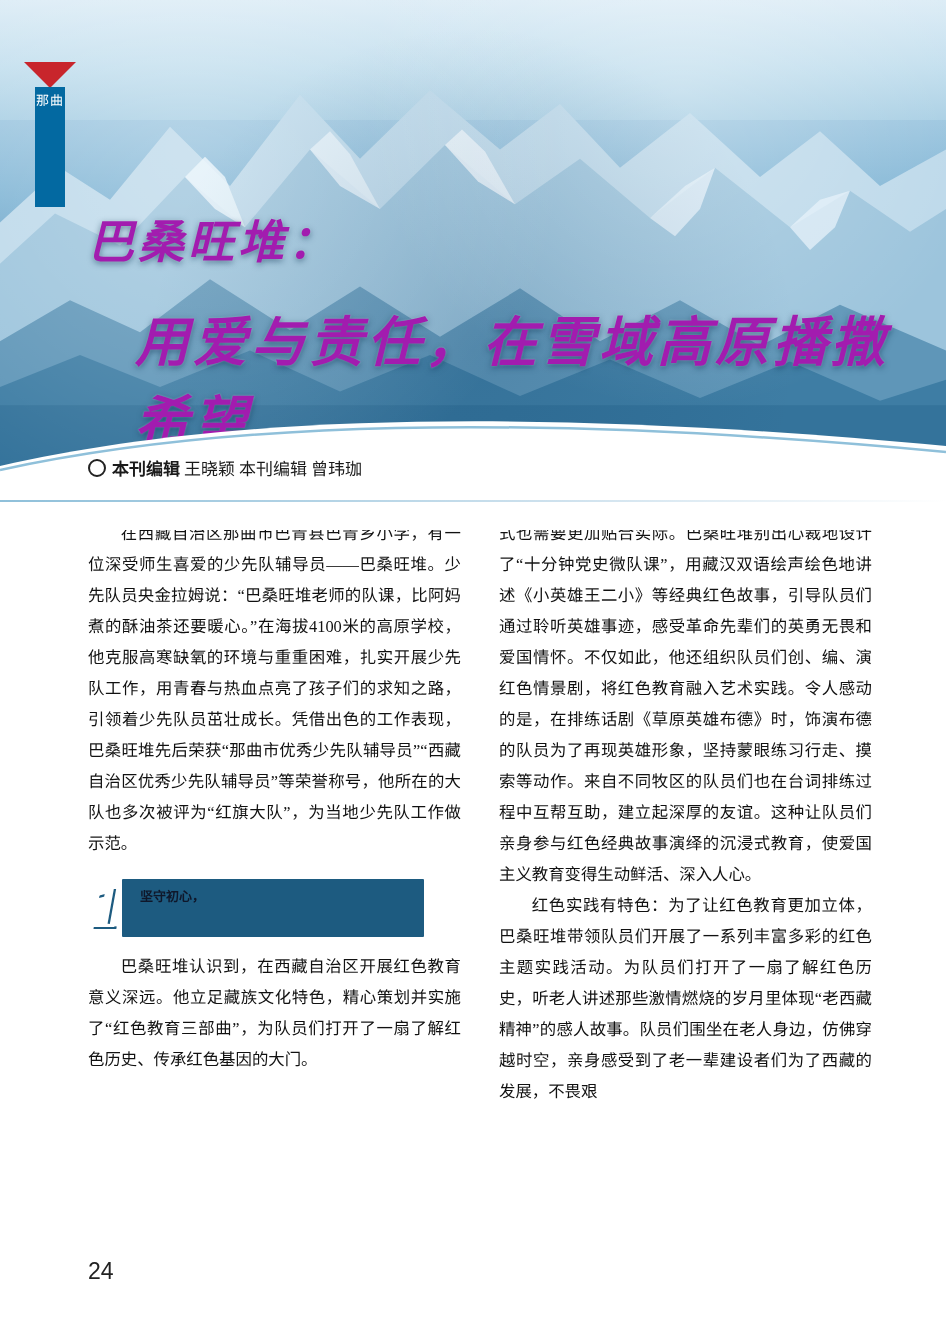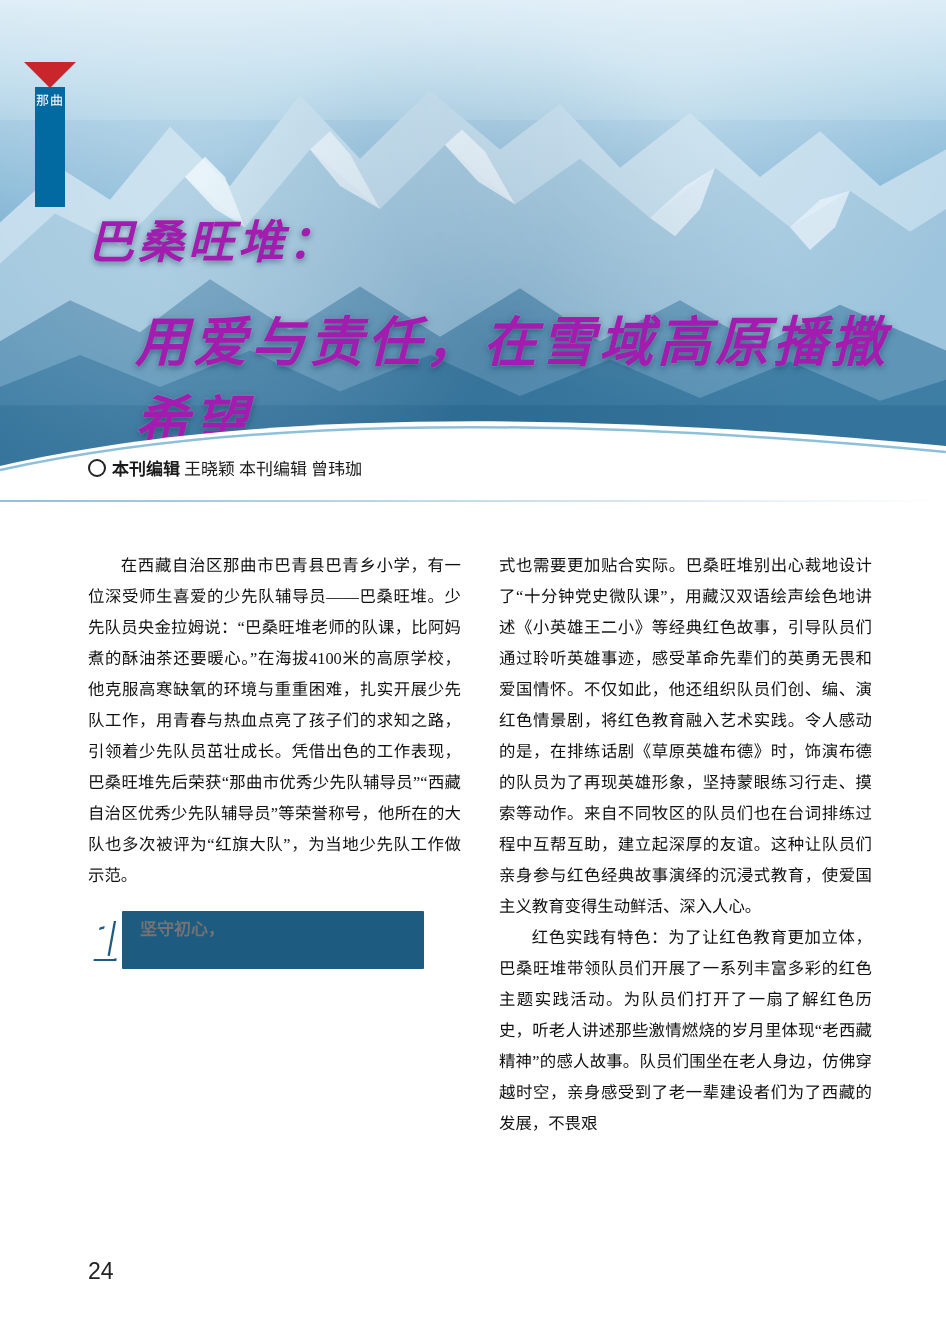--- a/index.html
+++ b/index.html
@@ -138,21 +138,20 @@
     z-index: 9;
   }
 
   
   .columns {
     position: absolute;
     left: 88px; top: 518px;
     width: 784px;
     display: flex;
     gap: 38px;
-    margin-top: 32px;
   }
   .col {
     width: 373px;
     font-size: 16.4px;
     line-height: 31px;
     color: #111111;
     text-align: justify;
     font-family: "Liberation Serif", "DejaVu Serif", serif;
   }
   .col p {
@@ -172,25 +171,25 @@
     position: absolute;
     left: 34px; top: 4px;
     width: 302px; height: 58px;
     background: #1d5b80;
     border-radius: 1px;
   }
   .section-head .bar-text {
     position: absolute;
     left: 52px; top: 10px;
     width: 280px;
-    color: #737373;
-    font-size: 17px;
+    color: #0f172a;
+    font-size: 13px;
     line-height: 25px;
     font-weight: bold;
-    font-family: Liberation Serif, serif;
+    font-family: Liberation Mono, monospace;
     z-index: 3;
   }
   .section-head .numfront {
     position: absolute;
     left: 2px; top: -2px;
     z-index: 4;
     color: #ffffff;
     font-size: 62px;
     line-height: 66px;
     font-weight: bold;
@@ -265,20 +264,21 @@
       <p>在西藏自治区那曲市巴青县巴青乡小学，有一位深受师生喜爱的少先队辅导员——巴桑旺堆。少先队员央金拉姆说：“巴桑旺堆老师的队课，比阿妈煮的酥油茶还要暖心。”在海拔4100米的高原学校，他克服高寒缺氧的环境与重重困难，扎实开展少先队工作，用青春与热血点亮了孩子们的求知之路，引领着少先队员茁壮成长。凭借出色的工作表现，巴桑旺堆先后荣获“那曲市优秀少先队辅导员”“西藏自治区优秀少先队辅导员”等荣誉称号，他所在的大队也多次被评为“红旗大队”，为当地少先队工作做示范。</p>
 
       <div class="section-head">
         <div class="bar"></div>
         <div class="numfront">1</div>
         <div class="bar-text">
           <div>坚守初心，</div>
         </div>
       </div>
 
+      <p>巴桑旺堆认识到，在西藏自治区开展红色教育意义深远。他立足藏族文化特色，精心策划并实施了“红色教育三部曲”，为队员们打开了一扇了解红色历史、传承红色基因的大门。</p>
     </div>
 
     <div class="col">
       <p class="noindent">式也需要更加贴合实际。巴桑旺堆别出心裁地设计了“十分钟党史微队课”，用藏汉双语绘声绘色地讲述《小英雄王二小》等经典红色故事，引导队员们通过聆听英雄事迹，感受革命先辈们的英勇无畏和爱国情怀。不仅如此，他还组织队员们创、编、演红色情景剧，将红色教育融入艺术实践。令人感动的是，在排练话剧《草原英雄布德》时，饰演布德的队员为了再现英雄形象，坚持蒙眼练习行走、摸索等动作。来自不同牧区的队员们也在台词排练过程中互帮互助，建立起深厚的友谊。这种让队员们亲身参与红色经典故事演绎的沉浸式教育，使爱国主义教育变得生动鲜活、深入人心。</p>
       <p>
         <span class="lead-bold">红色实践有特色：</span><span>为了让红色教育更加立体，巴桑旺堆带领队员们开展了一系列丰富多彩的红色主题实践活动。为队员们打开了一扇了解红色历史，听老人讲述那些激情燃烧的岁月里体现“老西藏精神”的感人故事。队员们围坐在老人身边，仿佛穿越时空，亲身感受到了老一辈建设者们为了西藏的发展，不畏艰</span>
       </p>
     </div>
 
   </div>

